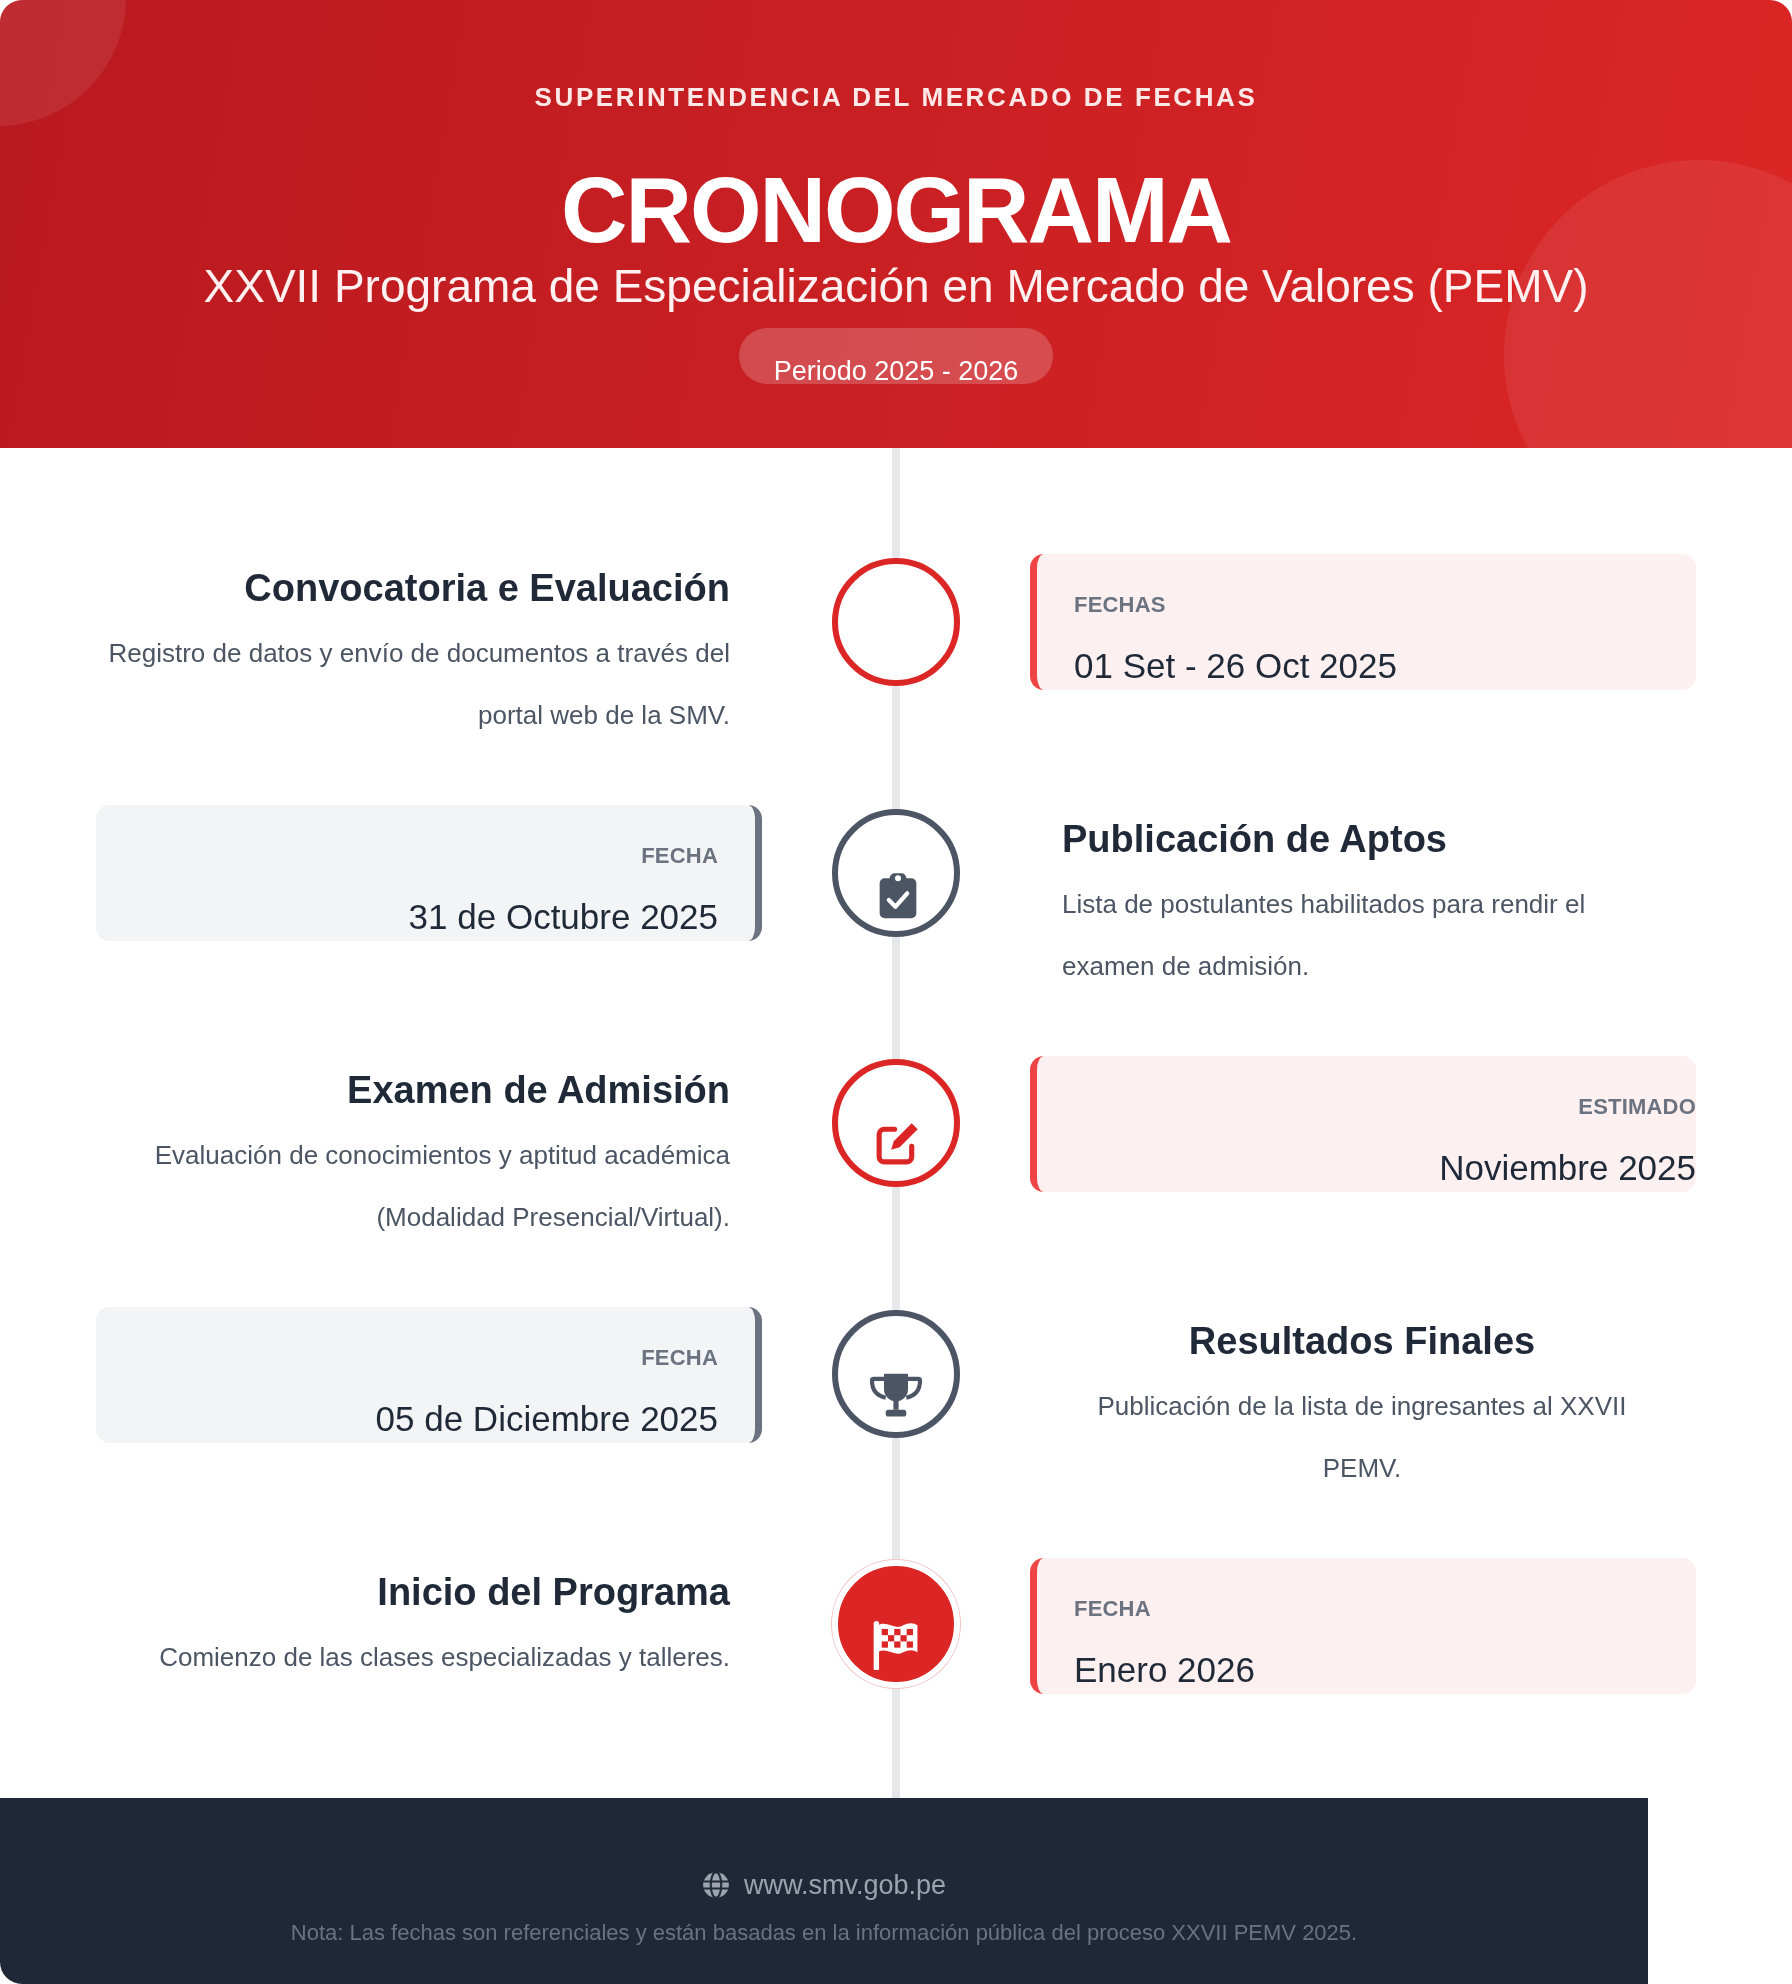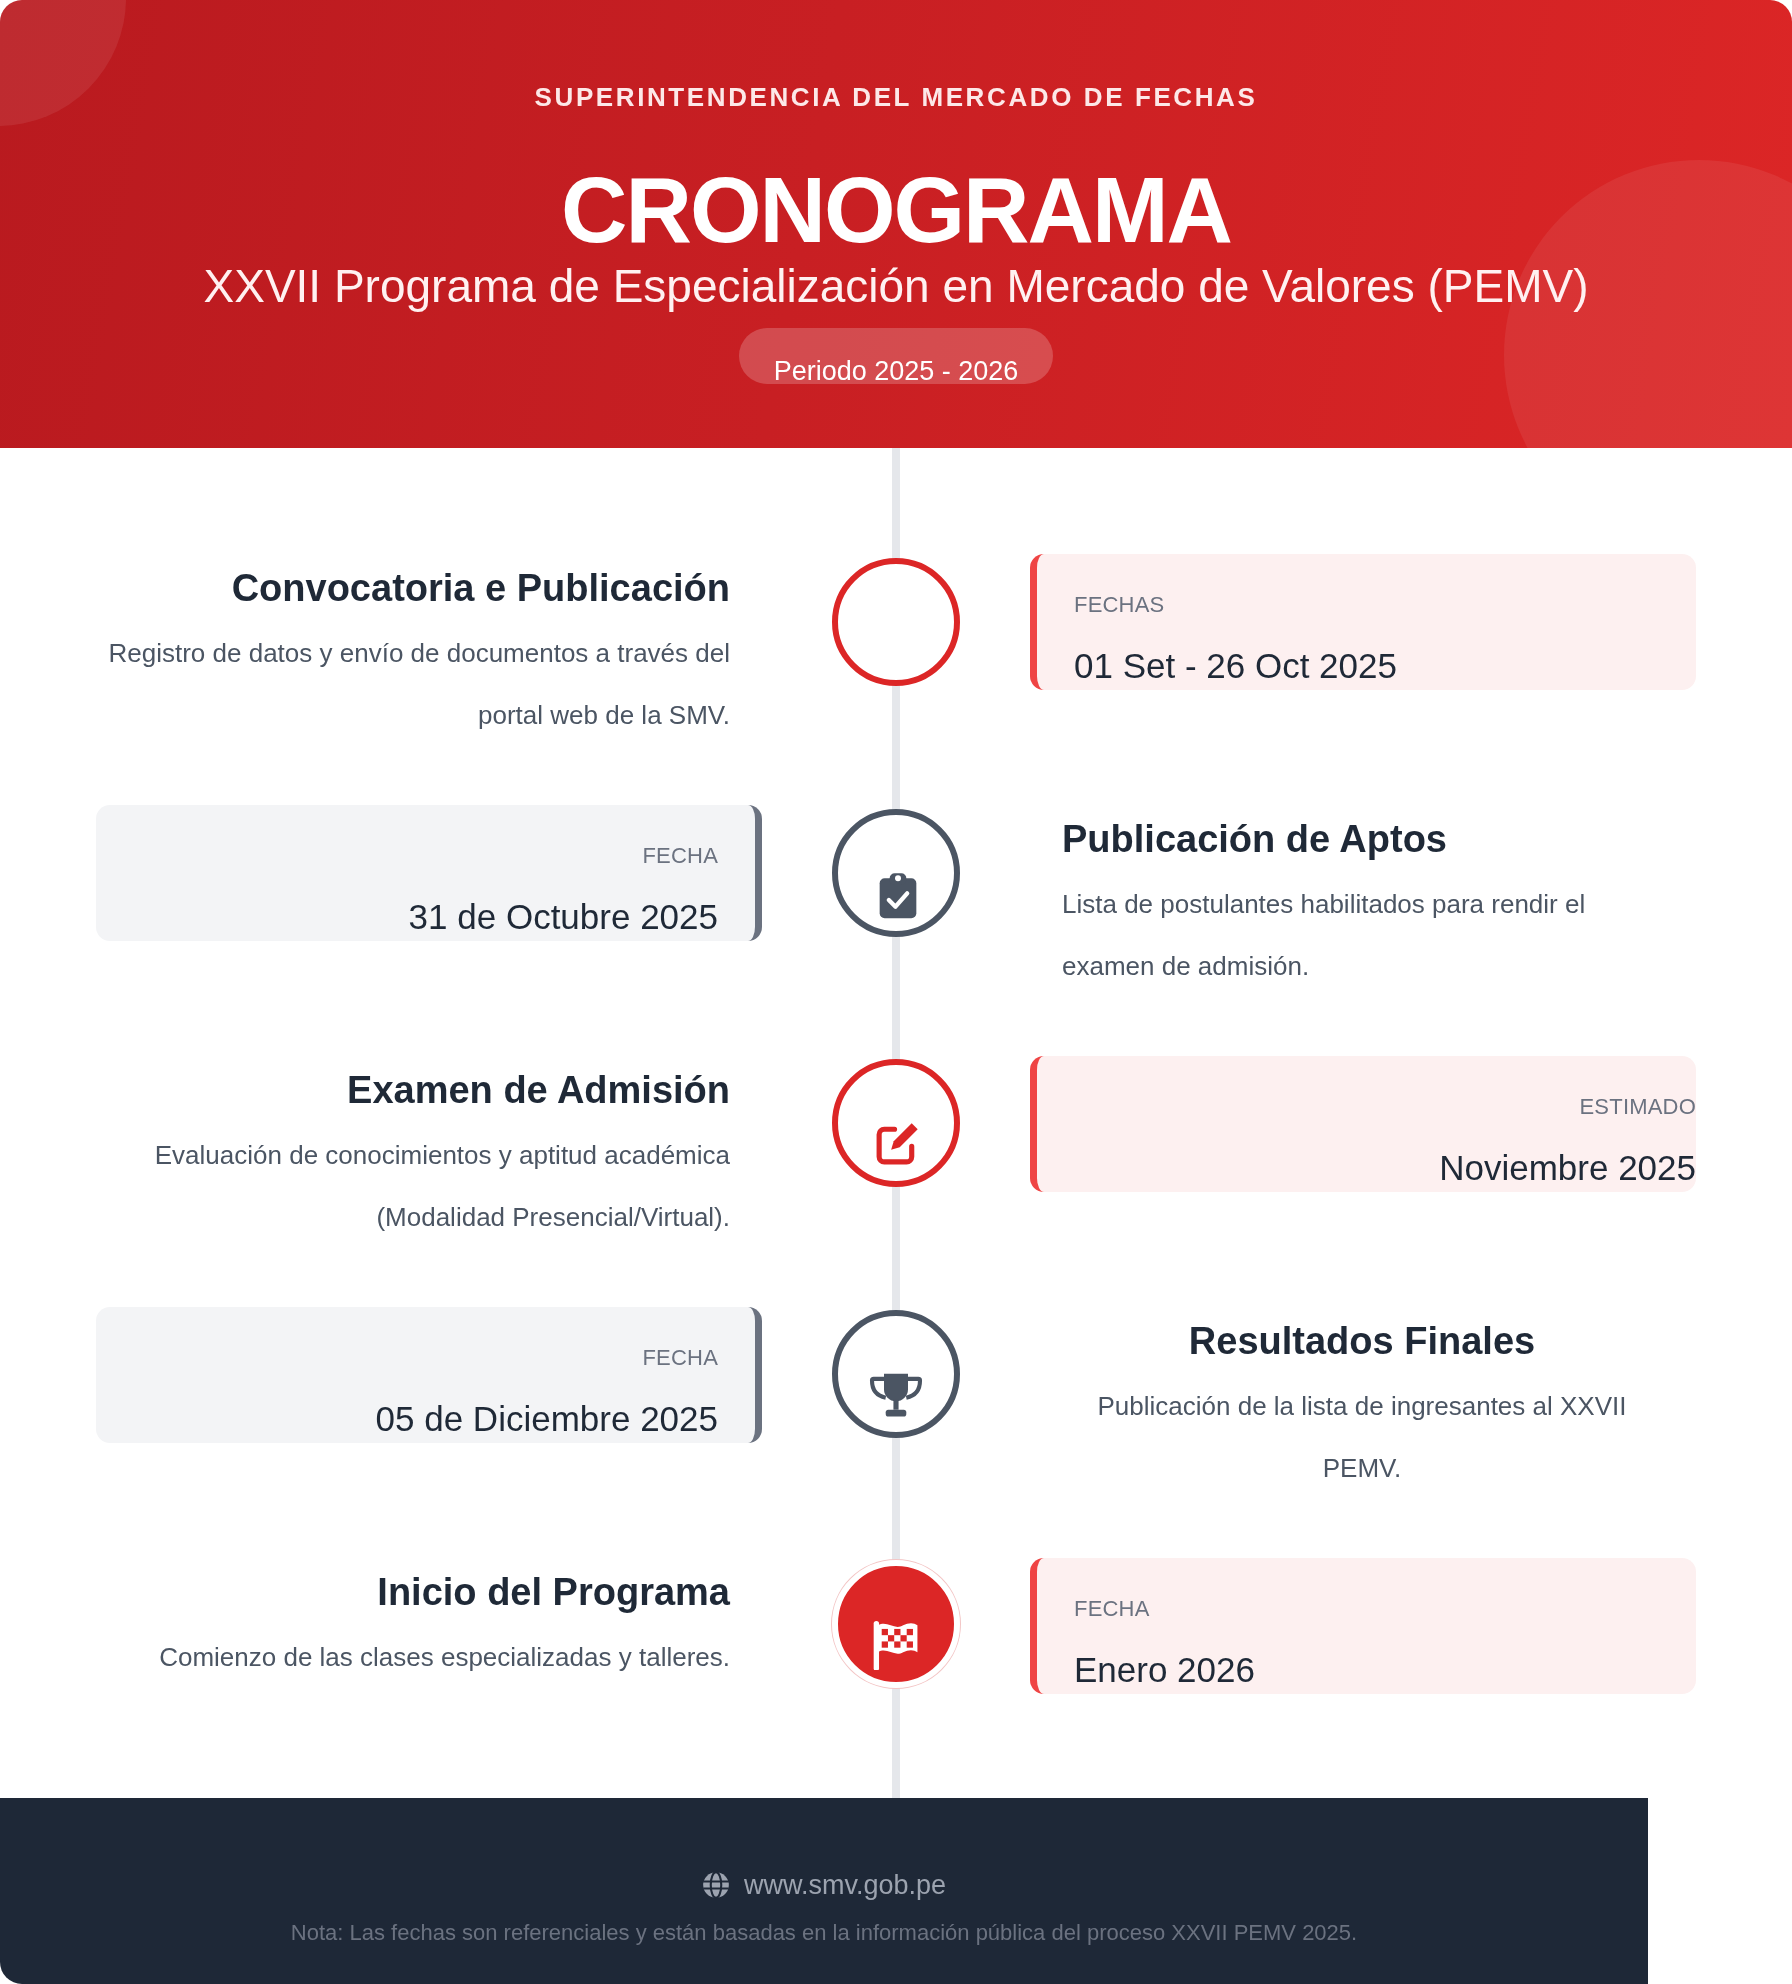--- a/index.html
+++ b/index.html
@@ -45,21 +45,21 @@
     .date-right {
       position: absolute; left: 1030px; width: 666px; height: 136px;
       background: #fdf0f0; border-radius: 14px; border-left: 7px solid #ef4444;
       padding: 36px 0 0 37px;
     }
     .date-left {
       position: absolute; left: 96px; width: 666px; height: 136px;
       background: #f3f4f6; border-radius: 14px; border-right: 7px solid #6b7280;
       padding: 36px 37px 0 0; text-align: right;
     }
-    .d-label { font-size: 22px; font-weight: 400; color: #6b7280; letter-spacing: 0.2px; line-height: 30px; }
+    .d-label { font-size: 22px; font-weight: 700; color: #6b7280; letter-spacing: 0.2px; line-height: 30px; }
     .d-value { font-size: 35px; font-weight: 400; color: #1f2937; line-height: 44px; margin-top: 24px; }
 
     
     .footer {
       position: absolute; left: 0; top: 1798px; width: 1648px; height: 186px;
       background: #1e2837; text-align: center;
     }
     .site { position: absolute; top: 70px; left: 0; right: 0; font-size: 27px; color: #9ca3af; line-height: 34px; }
     .site svg { width: 28px; height: 28px; vertical-align: -5px; margin-right: 14px; }
     .note { position: absolute; top: 120px; left: 0; right: 0; font-size: 22px; color: #6b7280; line-height: 30px; }
@@ -75,21 +75,21 @@
     <div class="org">SUPERINTENDENCIA DEL MERCADO DE FECHAS</div>
     <h1 class="title">CRONOGRAMA</h1>
     <div class="subtitle">XXVII Programa de Especialización en Mercado de Valores (PEMV)</div>
     <div class="period">Periodo 2025 - 2026</div>
   </header>
 
   <section class="timeline">
     <div class="line"></div>
 
     <div class="event-left" style="top:116px;">
-      <div class="ev-title">Convocatoria e Publicación</div>
+      <div class="ev-title">Convocatoria e Evaluación</div>
       <div class="ev-desc">Registro de datos y envío de documentos a través del portal web de la SMV.</div>
     </div>
     <div class="node" style="top:110px;"></div>
     <div class="date-right" style="top:106px;">
       <div class="d-label">FECHAS</div>
       <div class="d-value">01 Set - 26 Oct 2025</div>
     </div>
 
     <div class="date-left" style="top:357px;">
       <div class="d-label">FECHA</div>

